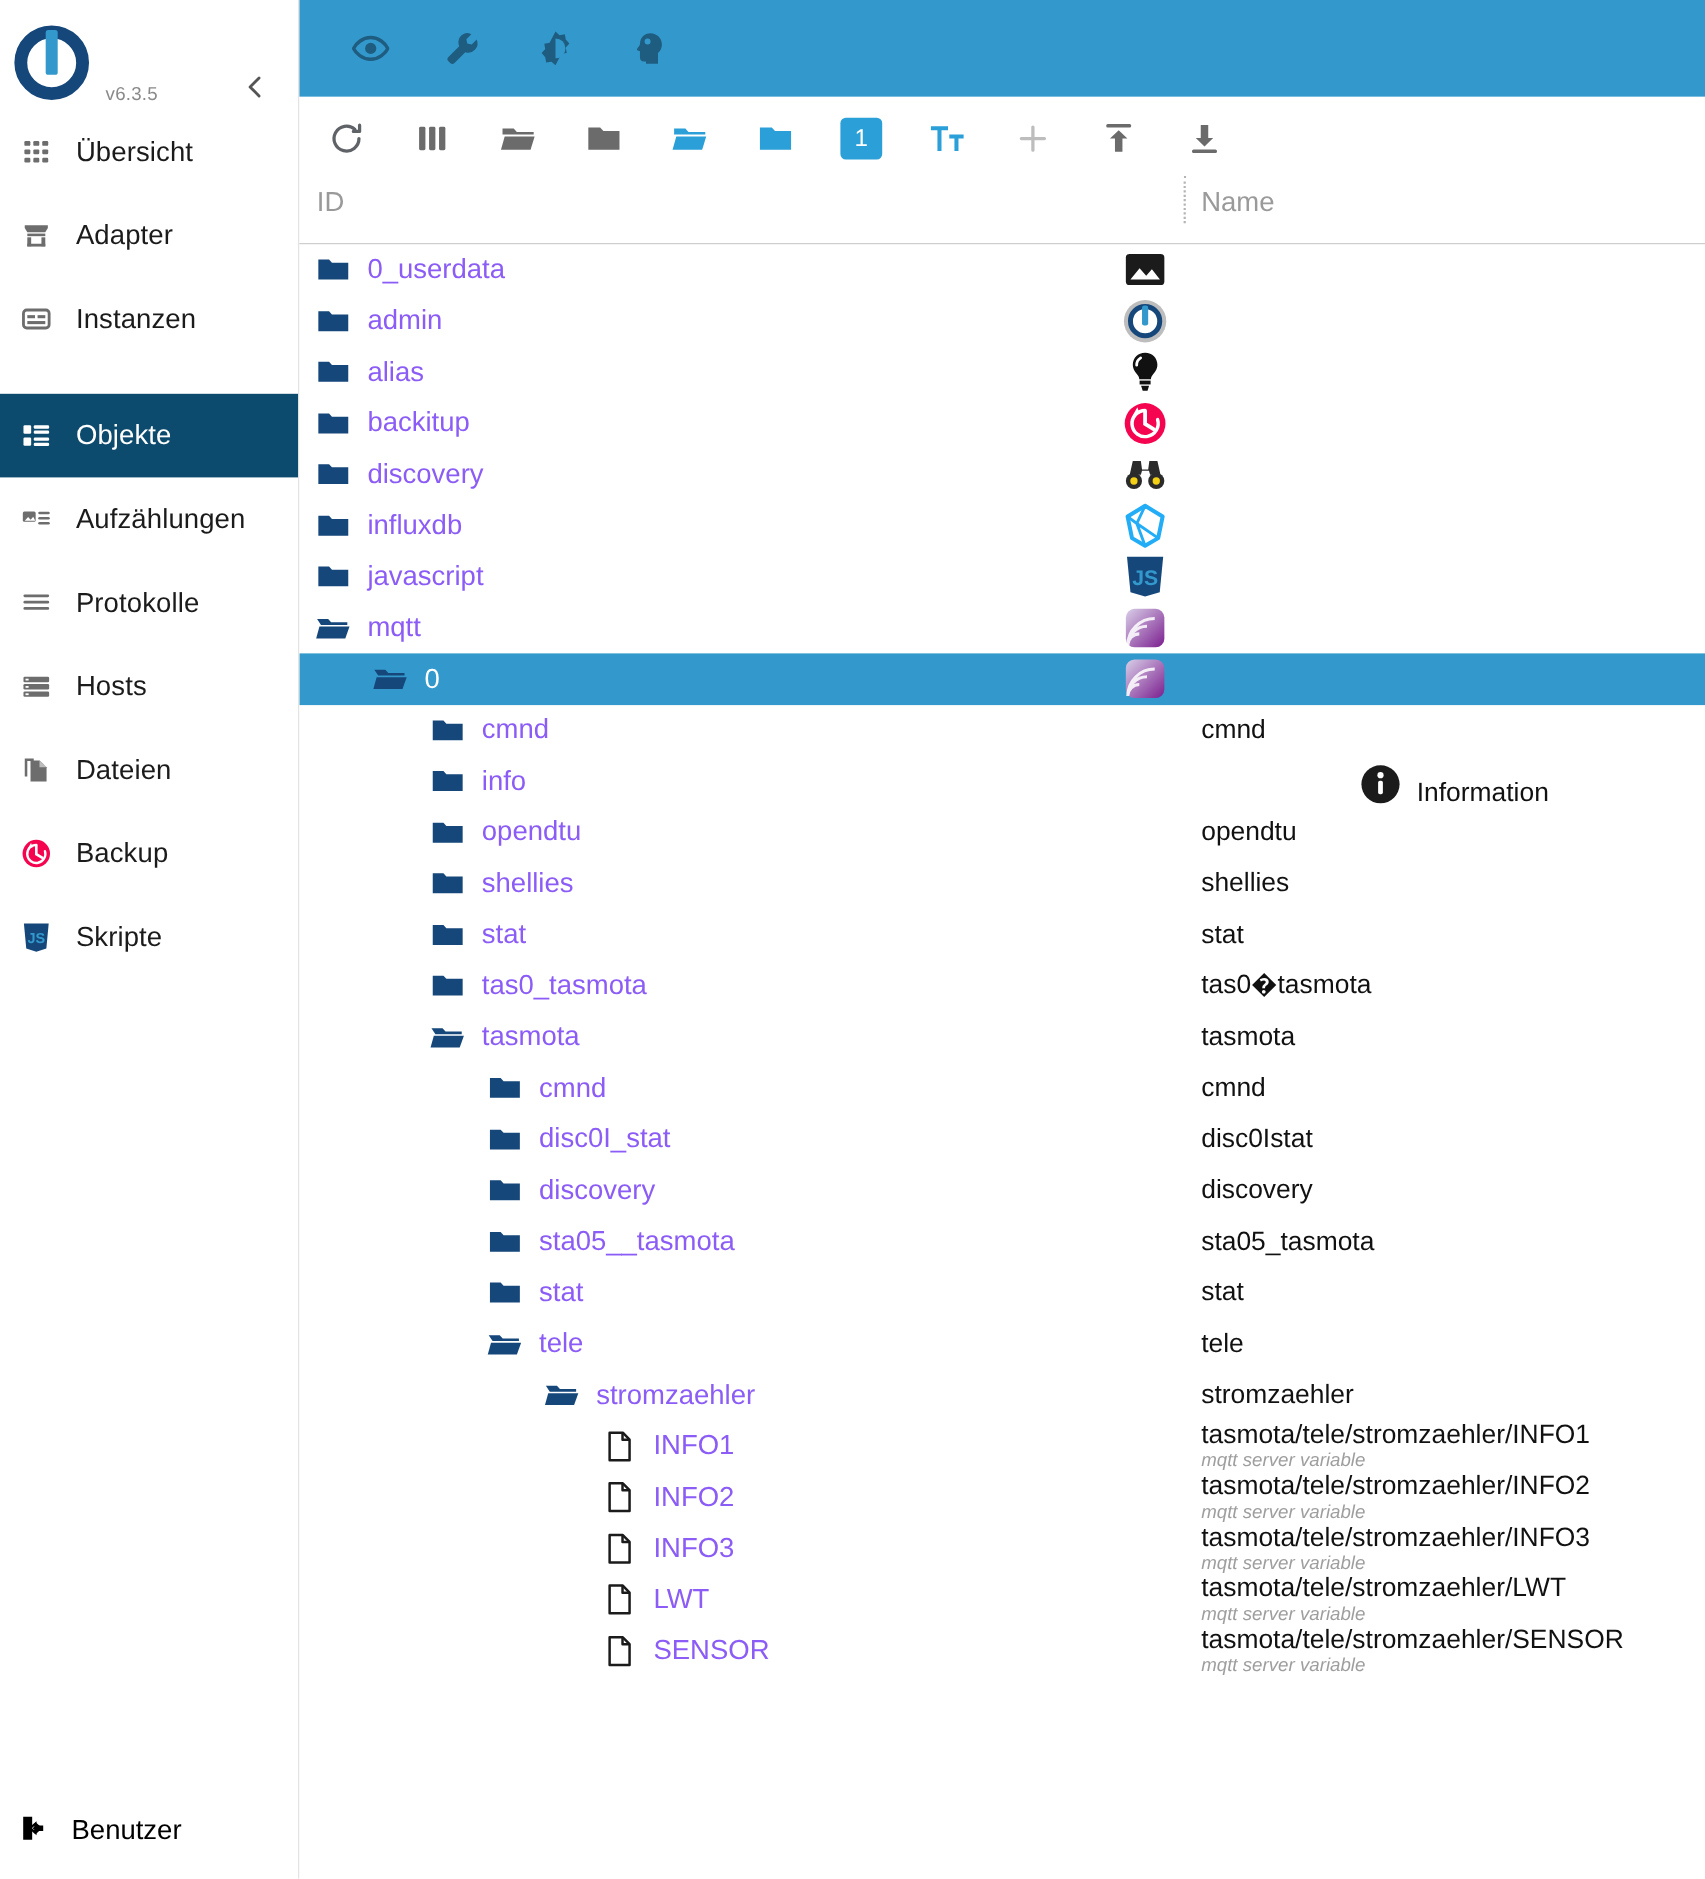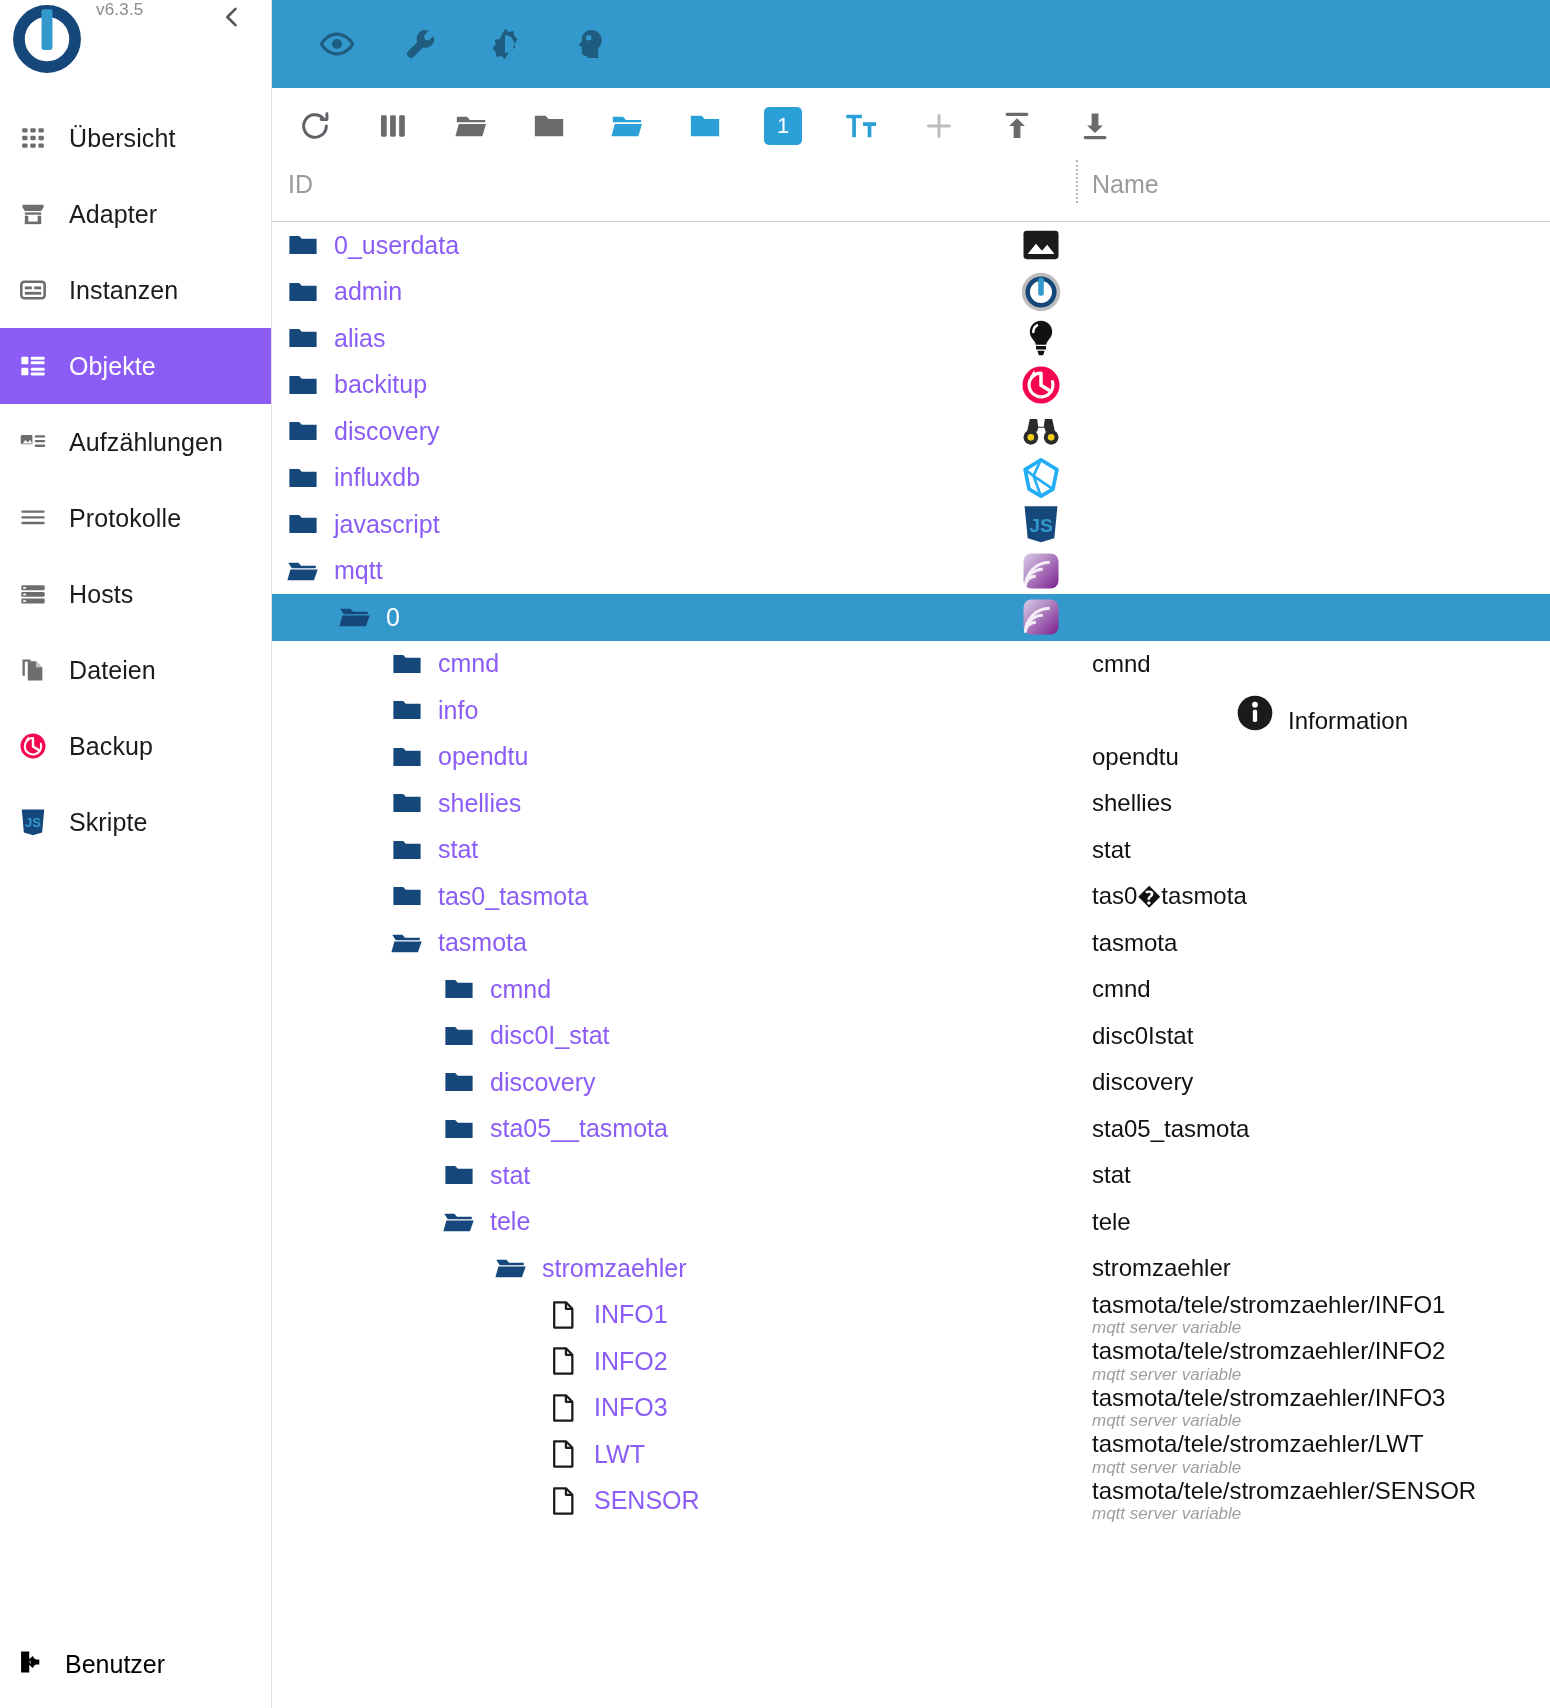--- a/index.html
+++ b/index.html
@@ -13,21 +13,21 @@
 
   
   #sidebar {
     width: 272px; min-width: 272px; height: 100%;
     background: #ffffff;
     border-right: 1px solid #e0e0e0;
     display: flex; flex-direction: column;
     position: relative;
   }
   .logo-row {
-    height: 96px; display: flex; align-items: flex-start;
+    height: 96px; display: flex; align-items: flex-end;
     padding-left: 8px; gap: 10px;
   }
   .logo-mark { width: 78px; height: 78px; flex: none; }
   .logo-ver { font-size: 17px; color: #8a8a8a; letter-spacing: .2px; }
   .collapse-btn {
     margin-left: auto; margin-right: 22px;
     width: 34px; height: 34px; display: flex;
     align-items: center; justify-content: center;
     color: #555; cursor: pointer;
   }
@@ -36,21 +36,21 @@
     height: 76px; display: flex; align-items: center;
     padding-left: 17px; gap: 20px; cursor: pointer;
     color: #1b1b1b;
   }
   .nav-item .nav-ico {
     width: 32px; height: 32px; flex: none;
     display: flex; align-items: center; justify-content: center;
     color: #6d6d6d;
   }
   .nav-item .nav-label { font-size: 25px; letter-spacing: .1px; white-space: nowrap; text-align: center; }
-  .nav-item.active { background: #8b5cf6; }
+  .nav-item.active { background: #0c4a6e; margin-top: 30px; }
   .nav-item.active .nav-label { color: #ffffff; }
   .nav-item.active .nav-ico { color: #ffffff; }
   .logout-row {
     height: 88px; display: flex; align-items: center;
     padding-left: 17px; gap: 20px; cursor: pointer;
   }
   .logout-row .nav-label { font-size: 25px; }
 
   
   #main { flex: 1 1 auto; height: 100%; display: flex; flex-direction: column; min-width: 0; }

